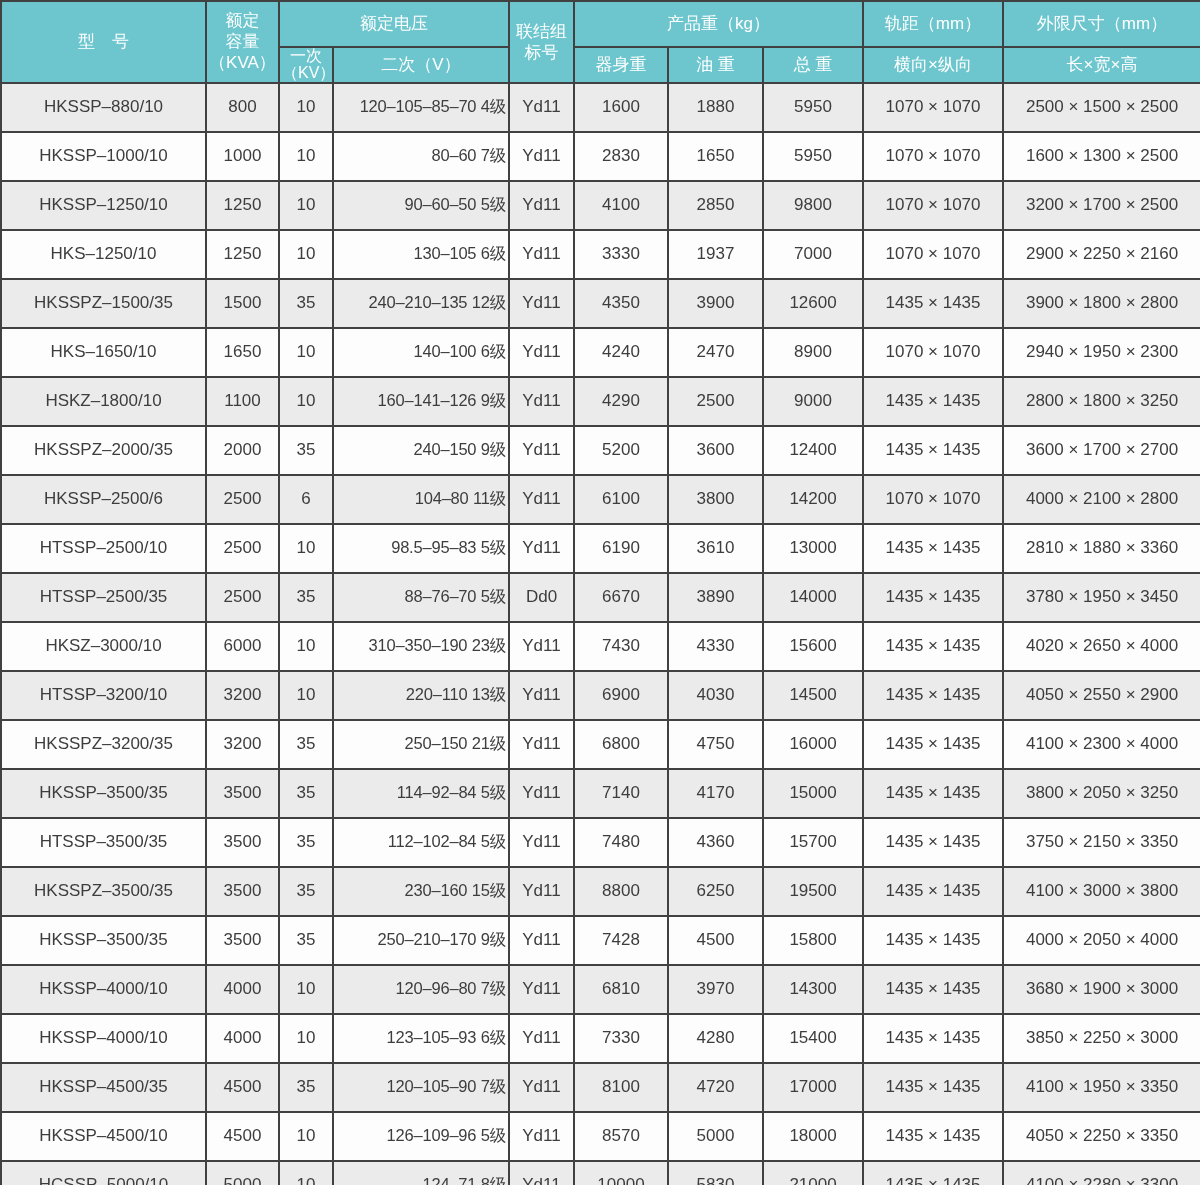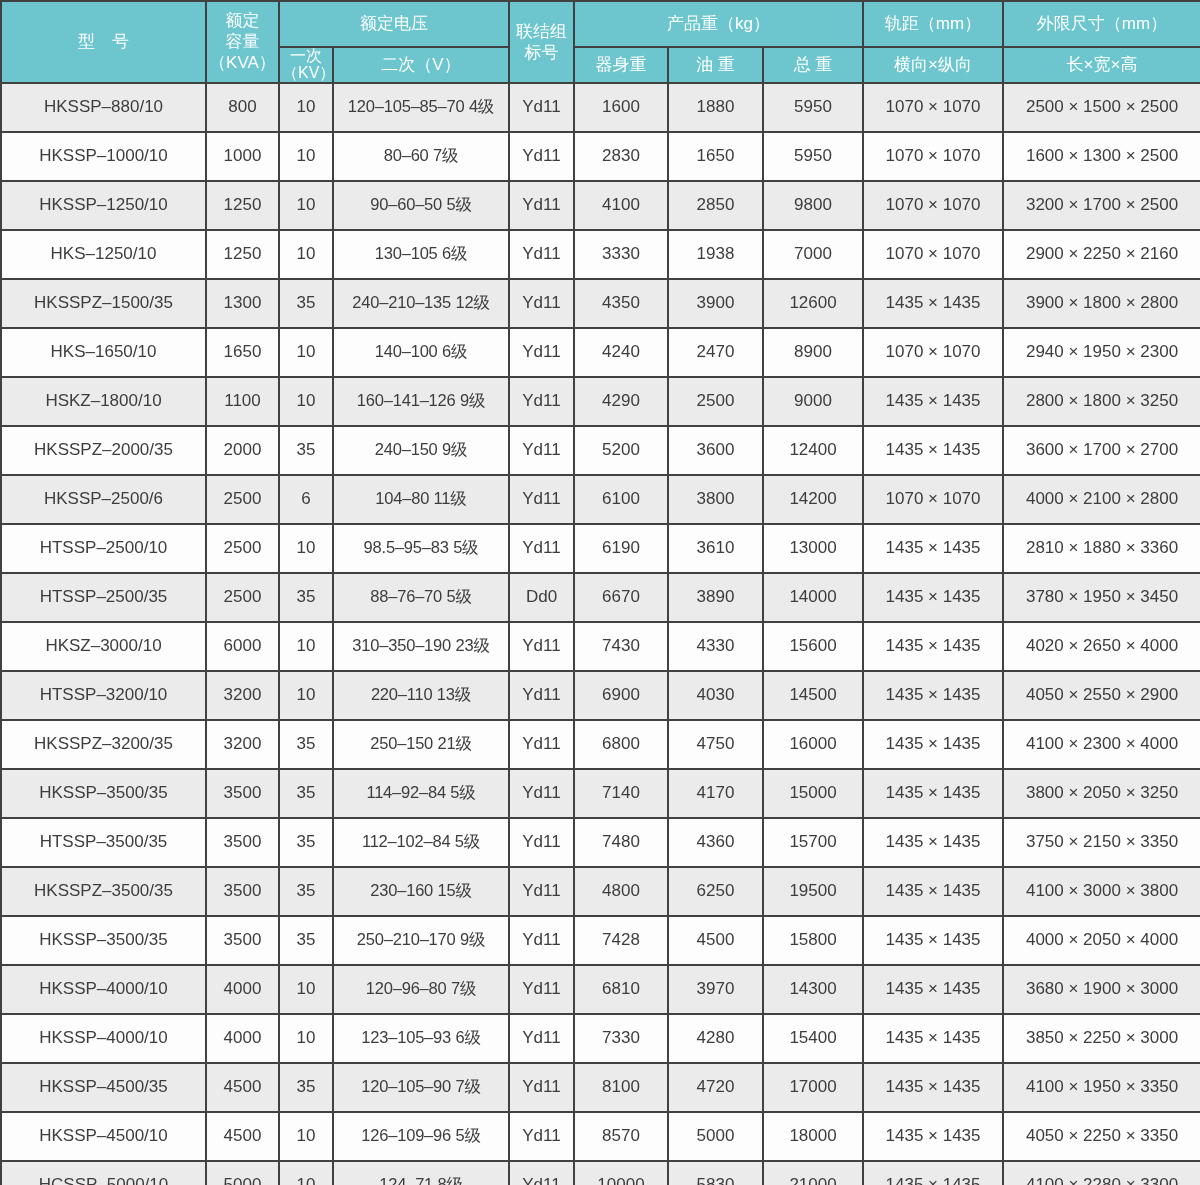--- a/index.html
+++ b/index.html
@@ -32,21 +32,21 @@
   thead th.primary-h { font-size: 16px; line-height: 1.05; }
 
   tbody td {
     color: #3d3d3d;
     font-size: 17px;
     height: 47px;
     white-space: nowrap;
   }
   tbody tr:nth-child(odd)  td { background: #ebebeb; }
   tbody tr:nth-child(even) td { background: #fdfdfd; }
-  tbody td.secondary { font-size: 16.5px; letter-spacing: -0.2px; }
+  tbody td.secondary { font-size: 16.5px; letter-spacing: -0.2px; text-align: right; }
 </style>
 </head>
 <body>
 
 <table class="spec">
   <colgroup>
     <col style="width:205px">
       <col style="width:73px">
       <col style="width:54px">
     <col style="width:176px">
@@ -129,29 +129,29 @@
     <td>3200 × 1700 × 2500</td>
   </tr>
 
   <tr>
     <td>HKS–1250/10</td>
     <td>1250</td>
     <td>10</td>
     <td class="secondary">130–105 6级</td>
     <td>Yd11</td>
     <td>3330</td>
-    <td>1938</td>
+    <td>1937</td>
     <td>7000</td>
     <td>1070 × 1070</td>
     <td>2900 × 2250 × 2160</td>
   </tr>
 
   <tr>
     <td>HKSSPZ–1500/35</td>
-    <td>1300</td>
+    <td>1500</td>
     <td>35</td>
     <td class="secondary">240–210–135 12级</td>
     <td>Yd11</td>
     <td>4350</td>
     <td>3900</td>
     <td>12600</td>
     <td>1435 × 1435</td>
     <td>3900 × 1800 × 2800</td>
   </tr>
 
@@ -297,21 +297,21 @@
     <td>1435 × 1435</td>
     <td>3750 × 2150 × 3350</td>
   </tr>
 
   <tr>
     <td>HKSSPZ–3500/35</td>
     <td>3500</td>
     <td>35</td>
     <td class="secondary">230–160 15级</td>
     <td>Yd11</td>
-    <td>4800</td>
+    <td>8800</td>
     <td>6250</td>
     <td>19500</td>
     <td>1435 × 1435</td>
     <td>4100 × 3000 × 3800</td>
   </tr>
 
   <tr>
     <td>HKSSP–3500/35</td>
     <td>3500</td>
     <td>35</td>

